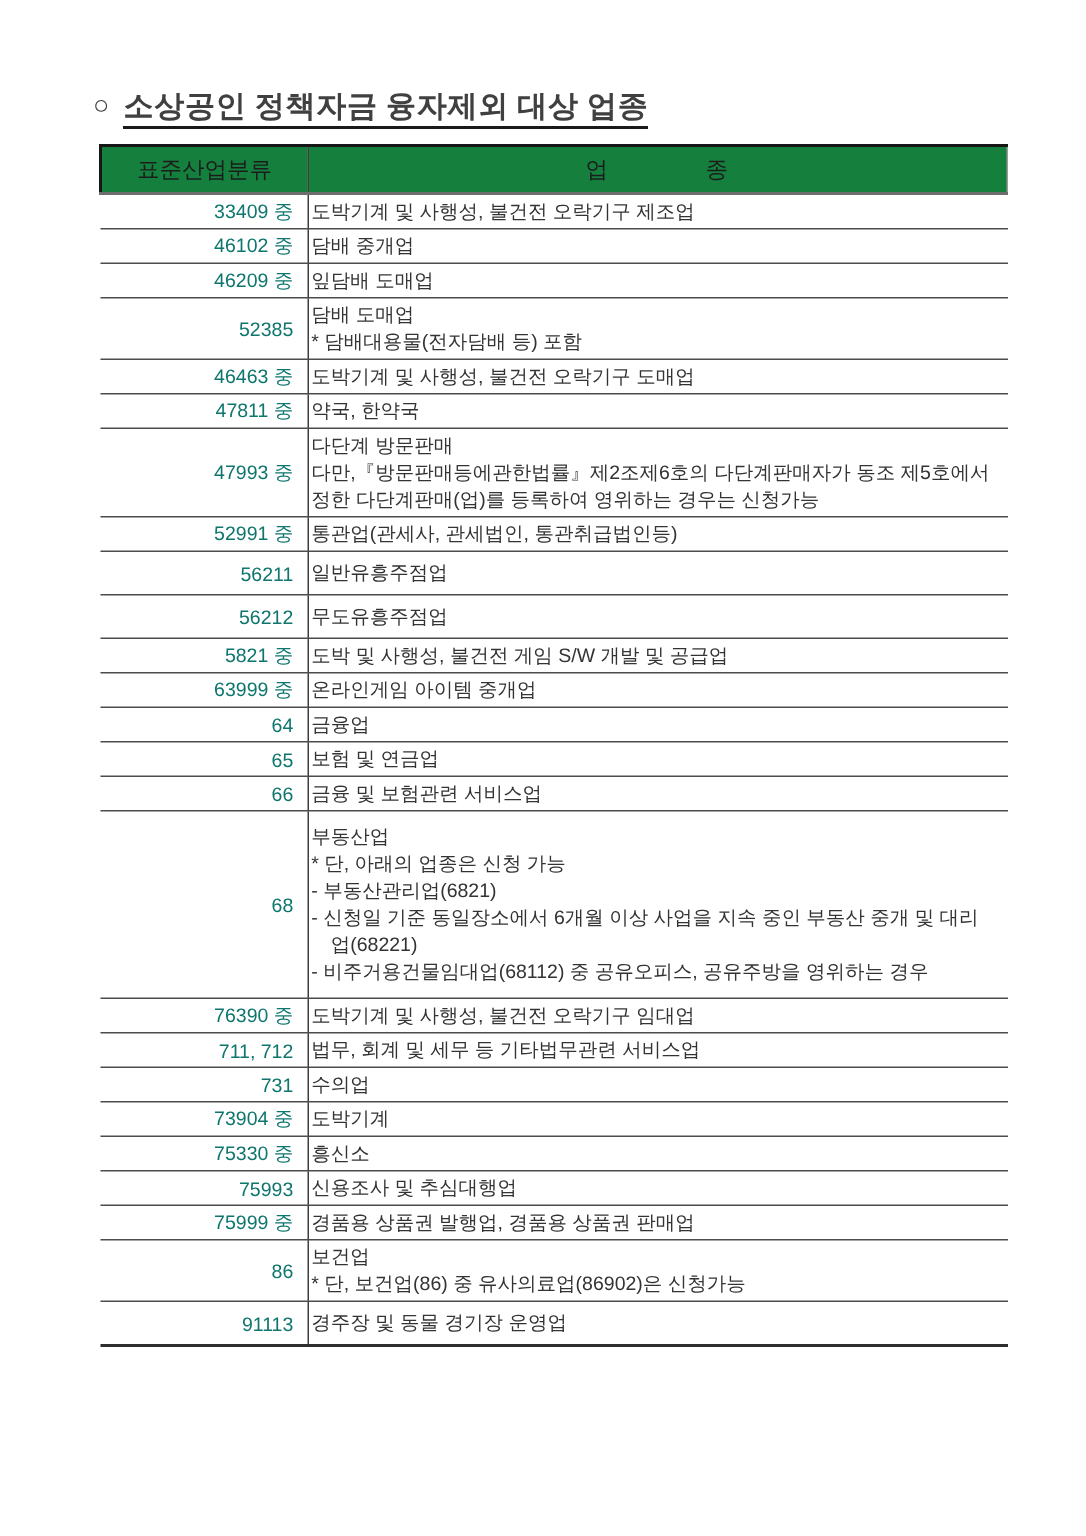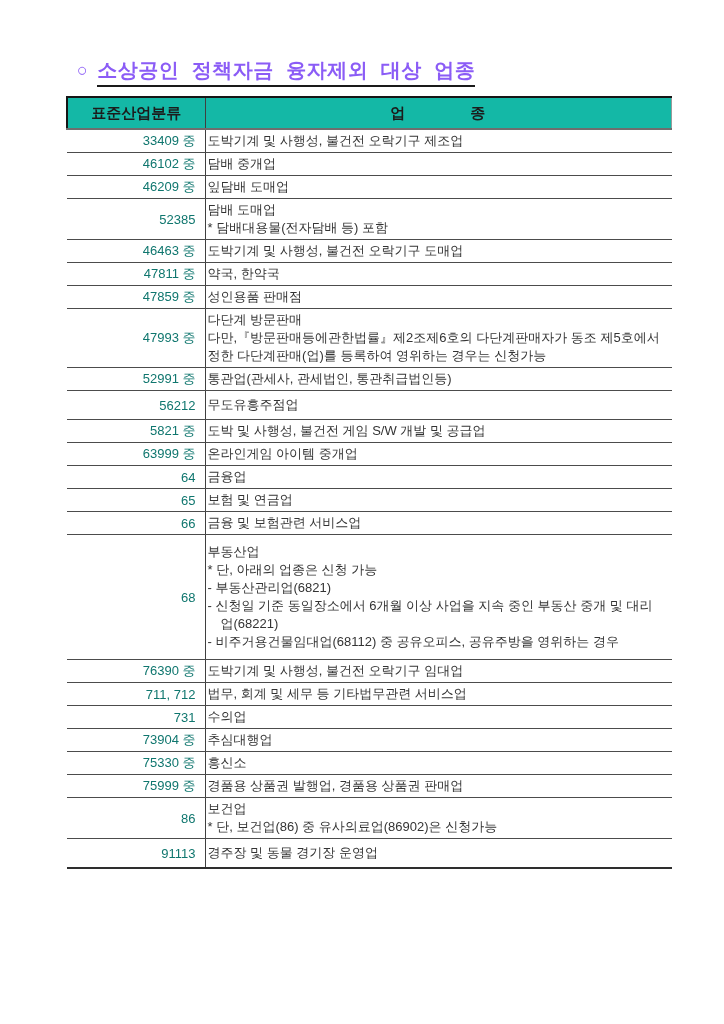--- a/index.html
+++ b/index.html
@@ -5,42 +5,42 @@
   html,body{margin:0;padding:0;}
   body{
     width:724px;height:1024px;background:#ffffff;
     font-family:"Liberation Sans","DejaVu Sans",sans-serif;
     -webkit-font-smoothing:antialiased;
   }
   .page{position:relative;width:724px;height:1024px;background:#ffffff;overflow:hidden;}
 
   
   .doc-title{
-    position:absolute;left:77px;top:57px;
-    font-family:Liberation Mono, monospace;
-    font-size:20px;font-weight:bold;color:#8b5cf6;letter-spacing:.5px;
+    position:absolute;left:62px;top:57px;
+    font-family:Liberation Serif, serif;
+    font-size:20px;font-weight:bold;color:#404040;letter-spacing:.5px;
     white-space:nowrap;
   }
   .bullet{font-weight:normal;font-size:18px;margin-right:9px;vertical-align:1px;}
   .title-text{border-bottom:2px solid #1a1a1a;padding-bottom:2px;}
 
   
   table.ind{
     position:absolute;left:66px;top:96px;width:606px;
     border-collapse:collapse;table-layout:fixed;
     font-size:13px;color:#333;
     border-bottom:2px solid #2e2e2e;
   }
   col.c1{width:138px;}
   th{
-    background:#14b8a6;
+    background:#15803d;
     border-top:2px solid #161616;
     border-bottom:2px solid #6e6e6e;
     padding:5px 4px;height:20px;
-    font-size:15px;font-weight:bold;color:#1c1c1c;text-align:center;
+    font-size:15px;font-weight:normal;color:#1c1c1c;text-align:center;
   }
   .th-code{border-left:2px solid #161616;border-right:1px solid #3f3f3f;}
   .th-desc{border-right:1px solid #9a9a9a;letter-spacing:1px;}
 
   td{
     border-bottom:1px solid #4c4c4c;
     vertical-align:middle;
     padding:2px 6px;
   }
   td.code{
@@ -106,36 +106,36 @@
             <div class="line">도박기계 및 사행성, 불건전 오락기구 도매업</div>
           </td>
         </tr>
         <tr>
           <td class="code">47811 중</td>
           <td class="desc">
             <div class="line">약국, 한약국</div>
           </td>
         </tr>
         <tr>
-          <td class="code">47859 중</td>
-          <td class="desc">
-            <div class="line">성인용품 판매점</div>
-          </td>
-        </tr>
-        <tr>
           <td class="code">47993 중</td>
           <td class="desc">
             <div class="line">다단계 방문판매</div>
             <div class="line">다만,『방문판매등에관한법률』제2조제6호의 다단계판매자가 동조 제5호에서 정한 다단계판매(업)를 등록하여 영위하는 경우는 신청가능</div>
           </td>
         </tr>
         <tr>
           <td class="code">52991 중</td>
           <td class="desc">
             <div class="line">통관업(관세사, 관세법인, 통관취급법인등)</div>
+          </td>
+        </tr>
+        <tr class="md">
+          <td class="code">56211</td>
+          <td class="desc">
+            <div class="line">일반유흥주점업</div>
           </td>
         </tr>
         <tr class="md">
           <td class="code">56212</td>
           <td class="desc">
             <div class="line">무도유흥주점업</div>
           </td>
         </tr>
         <tr>
           <td class="code">5821 중</td>
@@ -191,27 +191,33 @@
         </tr>
         <tr>
           <td class="code">731</td>
           <td class="desc">
             <div class="line">수의업</div>
           </td>
         </tr>
         <tr>
           <td class="code">73904 중</td>
           <td class="desc">
-            <div class="line">추심대행업</div>
+            <div class="line">도박기계</div>
           </td>
         </tr>
         <tr>
           <td class="code">75330 중</td>
           <td class="desc">
             <div class="line">흥신소</div>
+          </td>
+        </tr>
+        <tr>
+          <td class="code">75993</td>
+          <td class="desc">
+            <div class="line">신용조사 및 추심대행업</div>
           </td>
         </tr>
         <tr>
           <td class="code">75999 중</td>
           <td class="desc">
             <div class="line">경품용 상품권 발행업, 경품용 상품권 판매업</div>
           </td>
         </tr>
         <tr>
           <td class="code">86</td>

